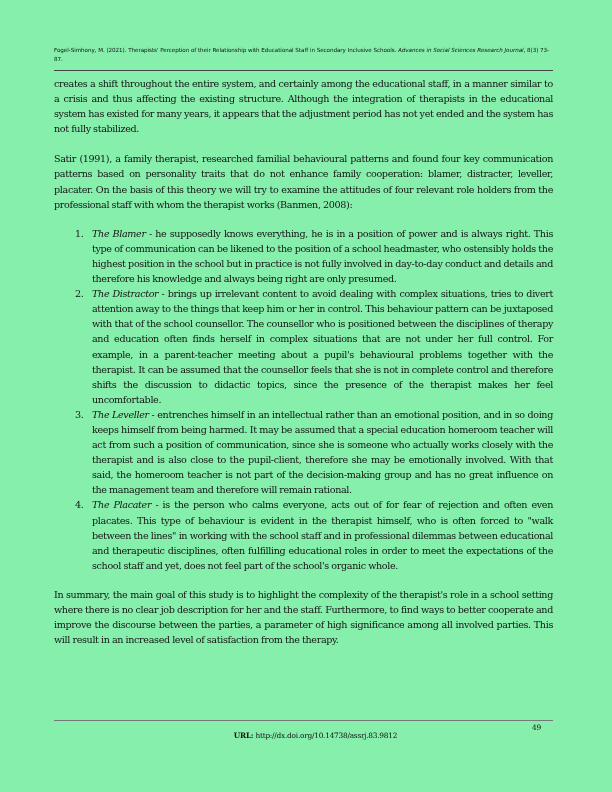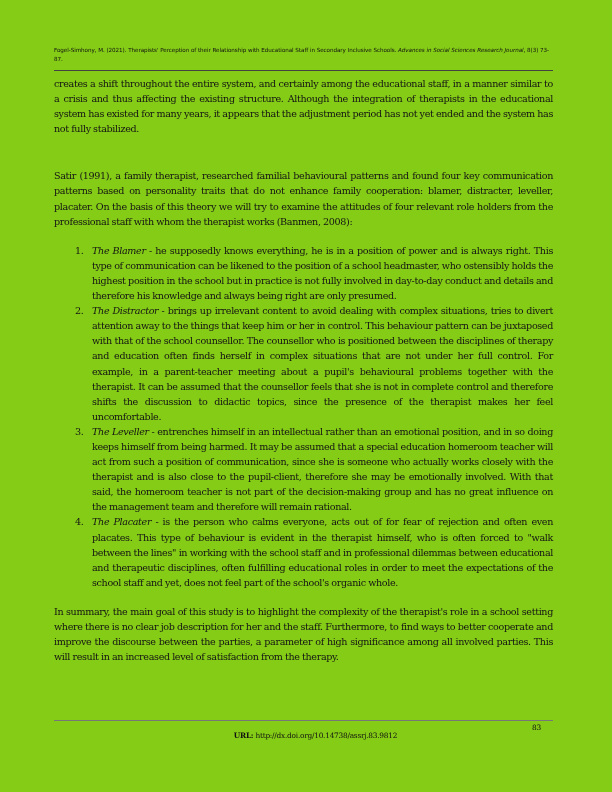--- a/index.html
+++ b/index.html
@@ -1,31 +1,31 @@
 <!DOCTYPE html>
 <html><head>
   <meta charset="utf-8">
   <style>
     html, body { margin: 0; padding: 0; background: #ffffff; }
     body { width: 612px; height: 792px; position: relative; overflow: hidden; }
-    .page { position: absolute; left: 0; top: 0; width: 612px; height: 792px; background: #84cc16; }
+    .page { position: absolute; left: 0; top: 0; width: 612px; height: 792px; background: #86efac; }
     .running-head {
       position: absolute; left: 54px; top: 46px; width: 500px;
       font-family: "DejaVu Sans", sans-serif; font-size: 5.6px; line-height: 8.6px; color: #111;
       letter-spacing: -0.05px;
     }
     .running-head em { font-style: italic; }
     .head-rule { position: absolute; left: 54px; top: 70px; width: 499px; height: 0; border-top: 0.8px solid #444; }
     .body {
       position: absolute; left: 54px; top: 76px; width: 499px;
       font-family: "DejaVu Serif", serif; font-size: 9.6px; line-height: 15.1px; color: #141414;
       letter-spacing: -0.35px; word-spacing: -0.3px;
     }
     .body p { margin: 0; text-align: justify; }
-    .body p.gap { margin-top: 32px; }
+    .body p.gap { margin-top: 15px; }
     ol.roles { margin: 14px 0 0 0; padding: 0 0 0 38px; list-style: none; counter-reset: r; }
     ol.roles li { position: relative; text-align: justify; }
     ol.roles li .num { position: absolute; left: -17px; top: 0; }
     ol.roles li .term { font-weight: normal; font-style: italic; }
     .summary { margin-top: 14px !important; }
     .foot-rule { position: absolute; left: 54px; top: 720px; width: 499px; height: 0; border-top: 0.8px solid #777; }
     .footer {
       position: absolute; left: 54px; top: 723px; width: 499px;
       font-family: "DejaVu Serif", serif; font-size: 7.4px; line-height: 10px; color: #111;
       letter-spacing: -0.25px;
@@ -62,16 +62,16 @@
         <span class="num">4.</span><span class="term">The Placater</span><span> - is the person who calms everyone, acts out of for fear of rejection and often even placates. This type of behaviour is evident in the therapist himself, who is often forced to "walk between the lines" in working with the school staff and in professional dilemmas between educational and therapeutic disciplines, often fulfilling educational roles in order to meet the expectations of the school staff and yet, does not feel part of the school's organic whole.</span>
       </li>
     </ol>
 
     <p class="summary">In summary, the main goal of this study is to highlight the complexity of the therapist's role in a school setting where there is no clear job description for her and the staff. Furthermore, to find ways to better cooperate and improve the discourse between the parties, a parameter of high significance among all involved parties. This will result in an increased level of satisfaction from the therapy.</p>
   </div>
 
   <div class="foot-rule"></div>
   <div class="footer">
     <div class="url"><b>URL:</b><span> http://dx.doi.org/10.14738/assrj.83.9812</span></div>
-    <span class="pageno">83</span>
+    <span class="pageno">49</span>
   </div>
 
 </div>
 
 </body></html>

